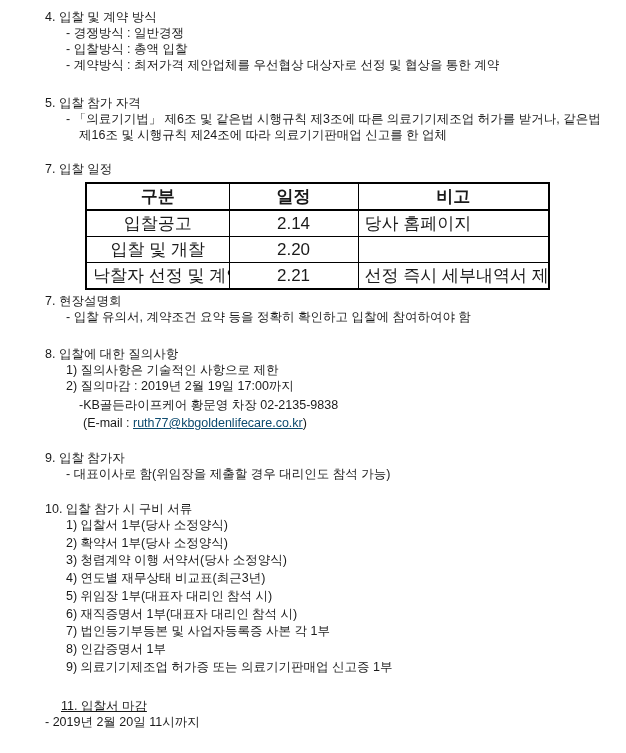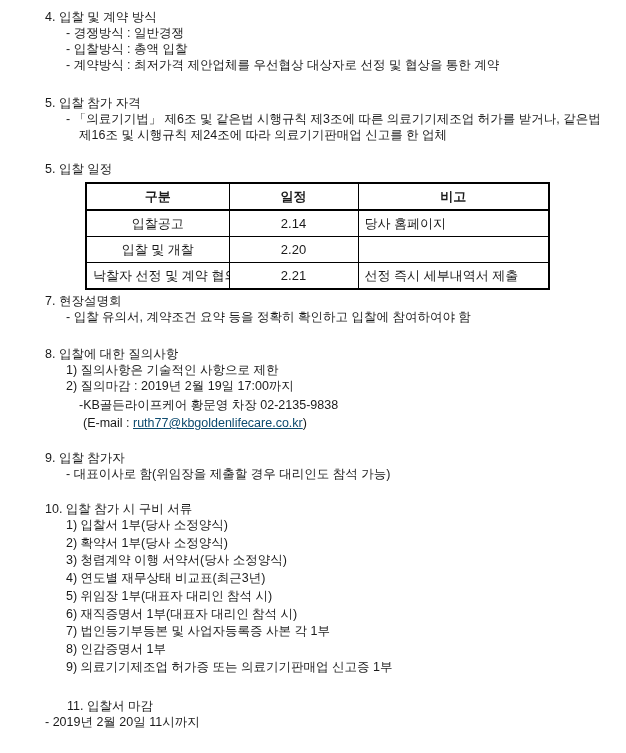--- a/index.html
+++ b/index.html
@@ -38,63 +38,63 @@
     table-layout: fixed;
     width: 463px;
     margin: 5px 0 0 40px;
     border: 2px solid #000;
   }
   table.schedule th,
   table.schedule td {
     border: 1px solid #000;
     height: 25px;
     padding: 0 6px;
-    font-size: 13px;
+    font-size: 17px;
     overflow: hidden;
     white-space: nowrap;
   }
   table.schedule th {
     font-weight: bold;
     text-align: center;
     border-bottom: 2px solid #000;
   }
   td.center { text-align: center; }
   td.left   { text-align: left; }
 
   .contact-line { margin-left: 34px; margin-top: 3px; white-space: nowrap; }
   .email-line   { margin-left: 38px; margin-top: 2px; white-space: nowrap; }
   a.email-link {
     color: #0c4a6e;
     text-decoration: underline;
     cursor: pointer;
   }
 
   #s10 .sub { line-height: 17.7px; }
-  #s11 .heading { margin-left: 22px; }
+  #s11 .heading { margin-left: 16px; text-decoration: underline; }
 </style>
 </head>
 <body>
 
 <div class="doc">
 
   <section id="s4">
     <div class="heading">4. 입찰 및 계약 방식</div>
     <div class="sub">- 경쟁방식 : 일반경쟁</div>
     <div class="sub">- 입찰방식 : 총액 입찰</div>
     <div class="sub">- 계약방식 : 최저가격 제안업체를 우선협상 대상자로 선정 및 협상을 통한 계약</div>
   </section>
 
   <section id="s5">
     <div class="heading">5. 입찰 참가 자격</div>
     <div class="sub">- 「의료기기법」 제6조 및 같은법 시행규칙 제3조에 따른 의료기기제조업 허가를 받거나, 같은법</div>
     <div class="sub2">제16조 및 시행규칙 제24조에 따라 의료기기판매업 신고를 한 업체</div>
   </section>
 
   <section id="s6">
-    <div class="heading">5. 입찰 일정</div>
+    <div class="heading">7. 입찰 일정</div>
     <table class="schedule">
       <colgroup>
         <col style="width:143px">
         <col style="width:129px">
         <col style="width:191px">
       </colgroup>
       <thead>
         <tr>
           <th>구분</th>
           <th>일정</th>

